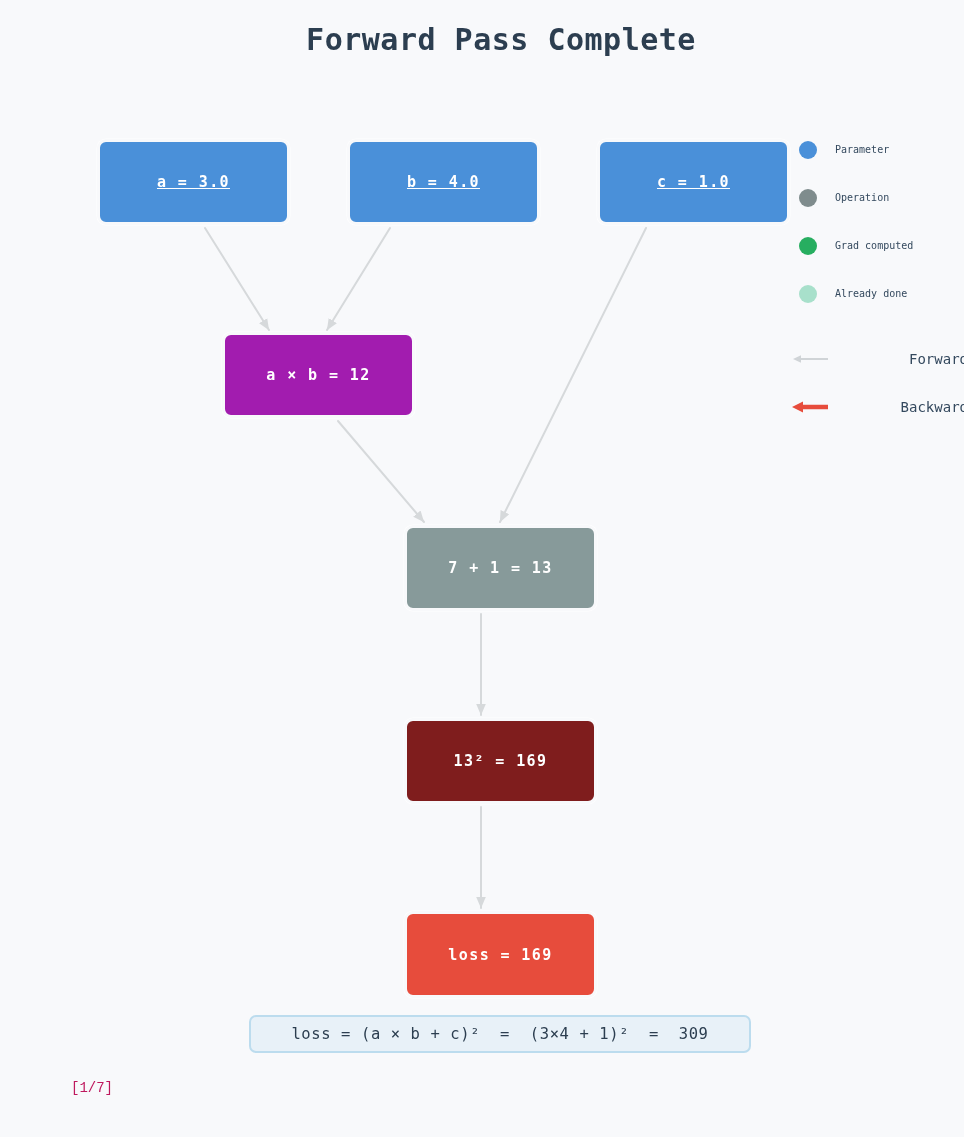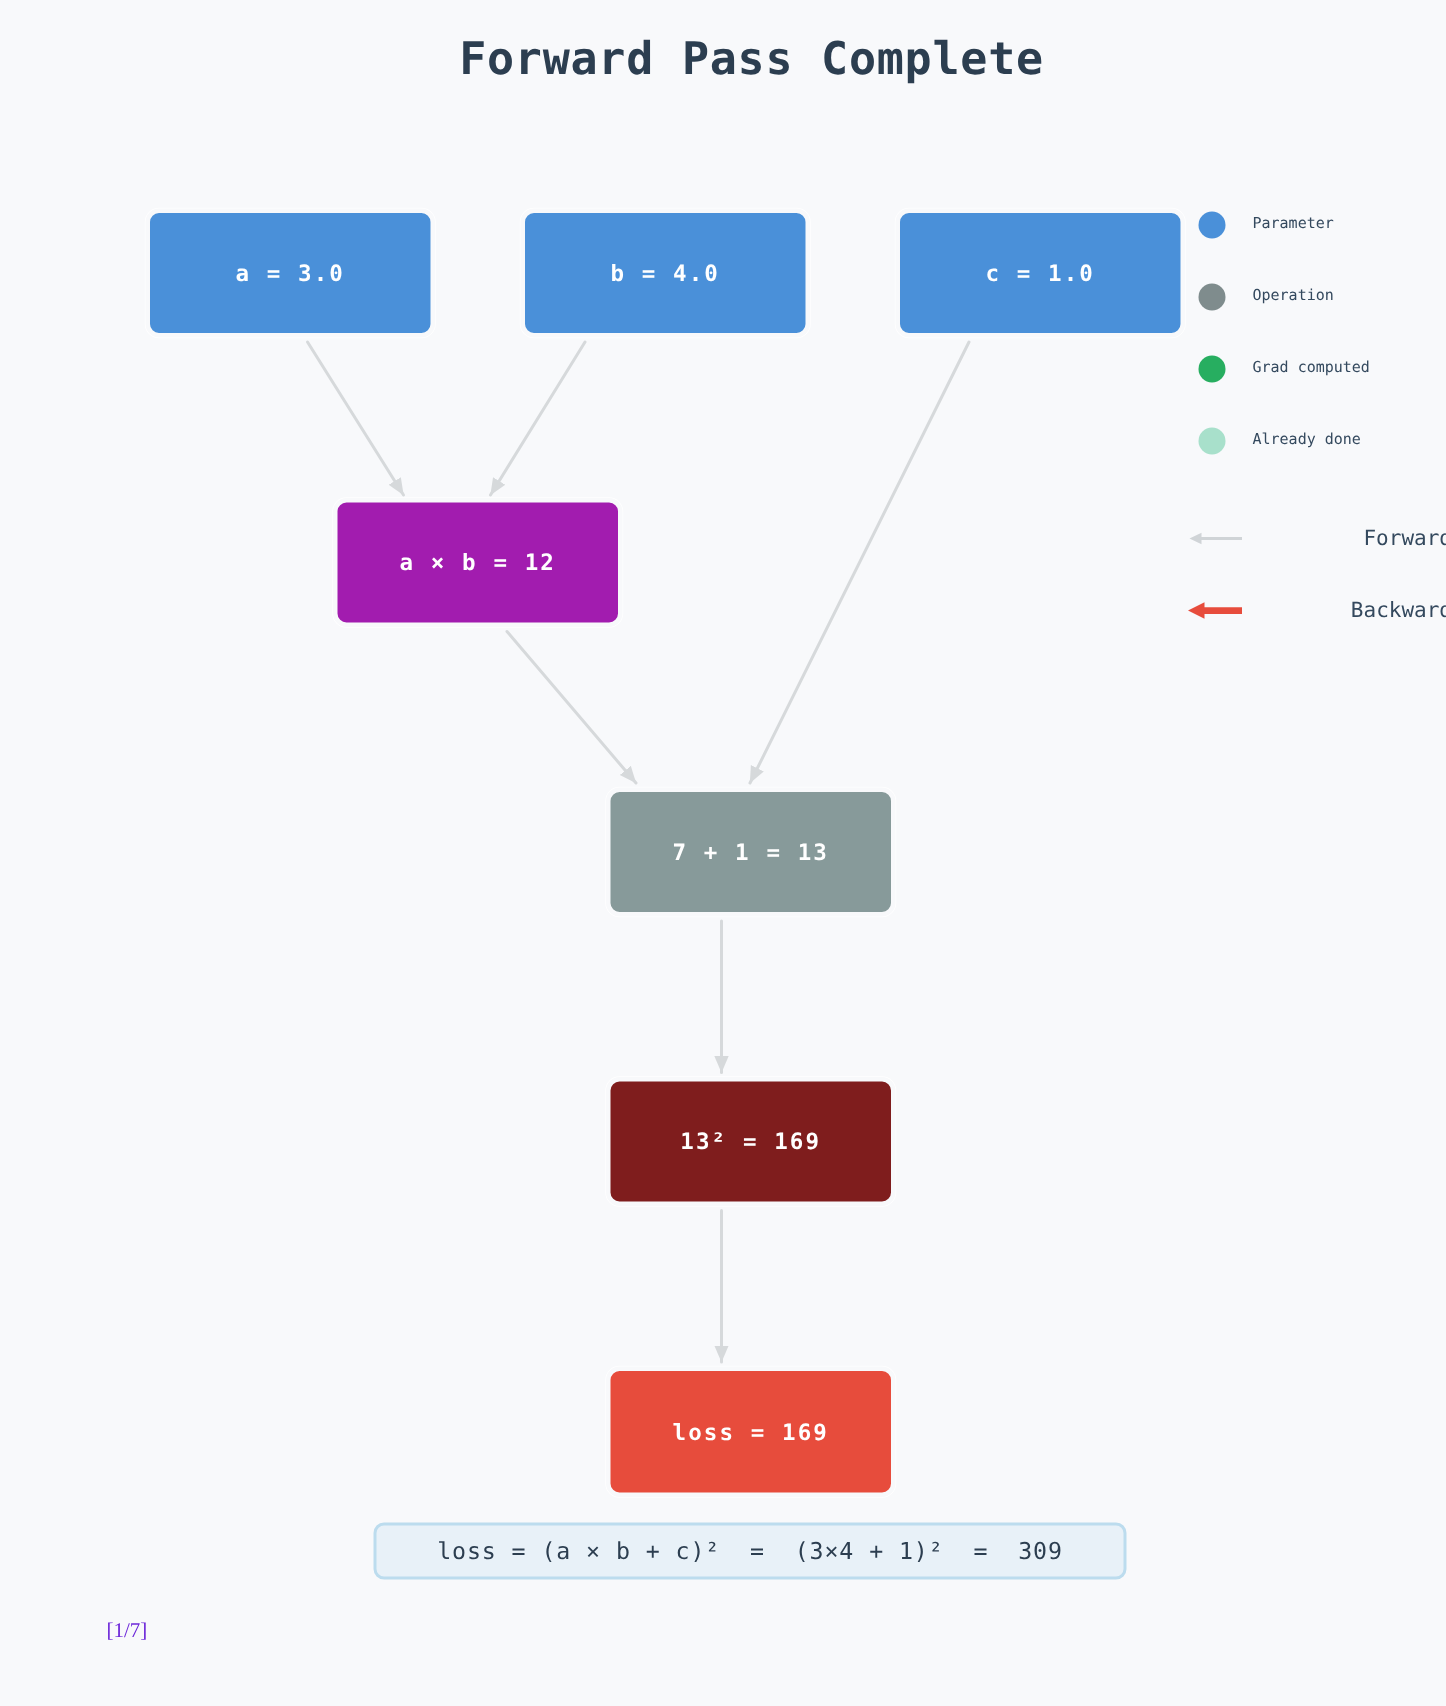--- a/index.html
+++ b/index.html
@@ -56,21 +56,21 @@
     justify-content: center;
     color: #ffffff;
     font-family: "DejaVu Sans Mono", "Liberation Mono", monospace;
     font-size: 15px;
     font-weight: bold;
     letter-spacing: 1.4px;
     white-space: pre;
     border: 3px solid #f8f9fb;
     box-shadow: 0 0 0 0.5px rgba(255,255,255,0.9);
   }
-  .node.param     { background: #4a90d9; }
+  .node.param     { background: #4a90d9; text-decoration: underline; }
   .node.op        { background: #879a9a; }
   .node.loss-node { background: #e74c3c; }
 
   
   .legend {
     position: absolute;
     left: 795px;
     top: 132px;
     width: 175px;
   }
@@ -146,23 +146,23 @@
     color: #2c3e50;
     letter-spacing: 0.6px;
     white-space: pre;
   }
 
   
   .page-counter {
     position: absolute;
     left: 71px;
     top: 1080px;
-    font-family: Liberation Serif, serif;
+    font-family: Liberation Mono, monospace;
     font-size: 14px;
-    color: #6d28d9;
+    color: #be185d;
     white-space: pre;
   }
 </style>
 </head>
 <body>
 
 <div id="stage">
 
   <div class="title">Forward Pass Complete</div>
 

